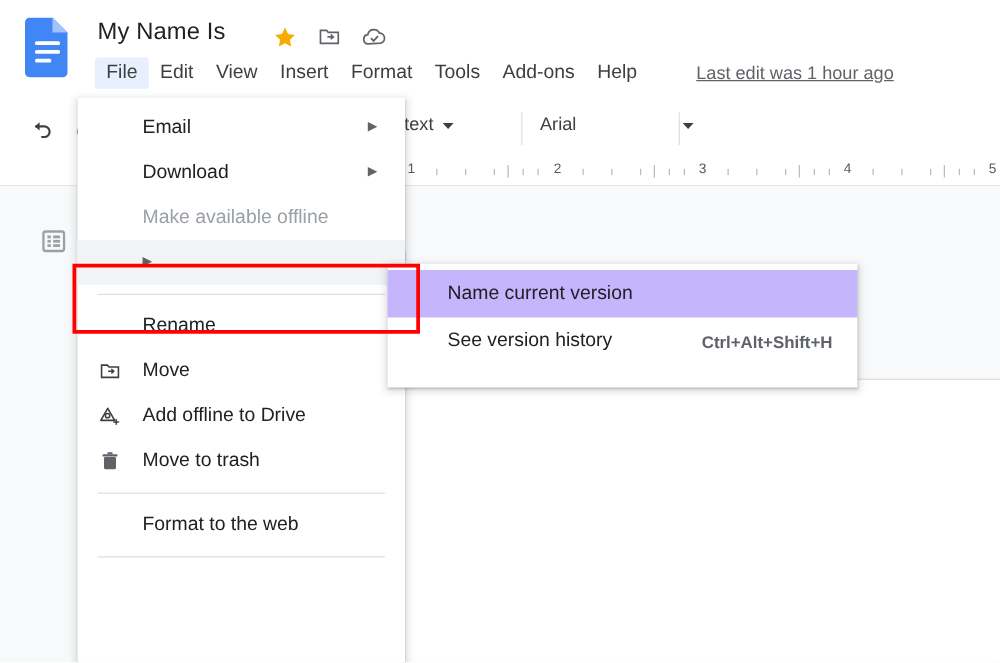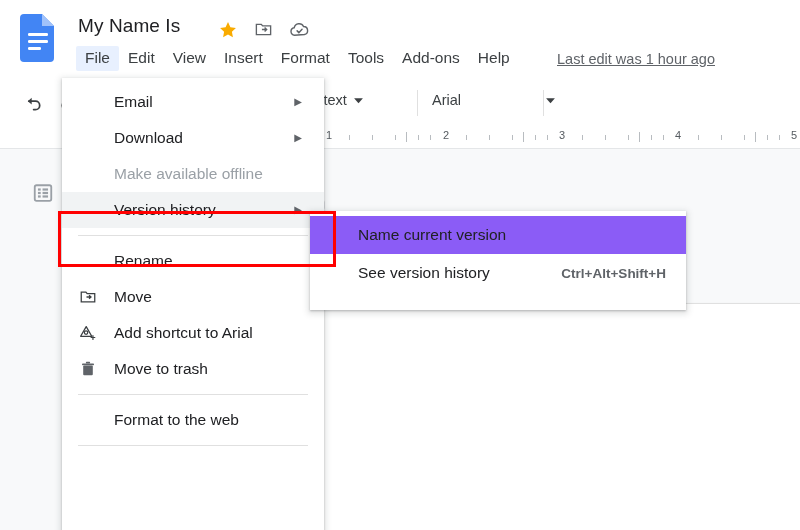--- a/index.html
+++ b/index.html
@@ -186,21 +186,21 @@
     padding-top: 5px;
     z-index: 60;
   }
   .smi {
     display: flex; align-items: center;
     height: 38px;
     font-size: 15.5px; color: #202124;
     padding-left: 48px; padding-right: 20px;
     cursor: pointer; white-space: nowrap;
   }
-  .smi.hover { background: #8b5cf6; }
+  .smi.hover { background: #c4b5fd; }
   .smi .smi-label { flex: 1 1 auto; }
   .smi .smi-accel {
     flex: 0 0 auto; color: #5f6368; font-size: 13.5px; font-weight: bold; text-align: center;
   }
 
   
   .annot {
     position: absolute;
     border: 3px solid #ff0000;
     z-index: 90;
@@ -363,21 +363,20 @@
       <span class="mi-arrow">▶</span>
     </div>
 
     <div class="mi disabled">
       <span class="mi-ico"></span>
       <span class="mi-label">Make available offline</span>
     </div>
 
     <div class="mi hover">
       <span class="mi-ico"></span>
-      <span class="mi-label">Version history</span>
       <span class="mi-arrow">▶</span>
     </div>
 
     <div class="mi-sep"></div>
 
     <div class="mi">
       <span class="mi-ico"></span>
       <span class="mi-label">Rename</span>
     </div>
 
@@ -392,21 +391,21 @@
     </div>
 
     <div class="mi">
       <span class="mi-ico">
         <svg width="18" height="18" viewBox="0 0 24 24">
           <path d="M9.6 3.5 L17 16.4 H9.6 L2.2 16.4 z" fill="none" stroke="#3c4043" stroke-width="1.7" stroke-linejoin="round"></path>
           <circle cx="9.4" cy="11.4" r="2.3" fill="none" stroke="#3c4043" stroke-width="1.6"></circle>
           <path d="M18.6 15.5 v5 M16.1 18 h5" stroke="#3c4043" stroke-width="1.6" stroke-linecap="round"></path>
         </svg>
       </span>
-      <span class="mi-label">Add shortcut to Arial</span>
+      <span class="mi-label">Add offline to Drive</span>
     </div>
 
     <div class="mi">
       <span class="mi-ico">
         <svg width="18" height="18" viewBox="0 0 24 24">
           <rect x="5.6" y="7.4" width="12.8" height="13" rx="1.4" fill="#5f6368"></rect>
           <rect x="4" y="4.6" width="16" height="2.4" rx="1" fill="#5f6368"></rect>
           <rect x="9.2" y="2.4" width="5.6" height="2.2" rx="0.8" fill="#5f6368"></rect>
         </svg>
       </span>

